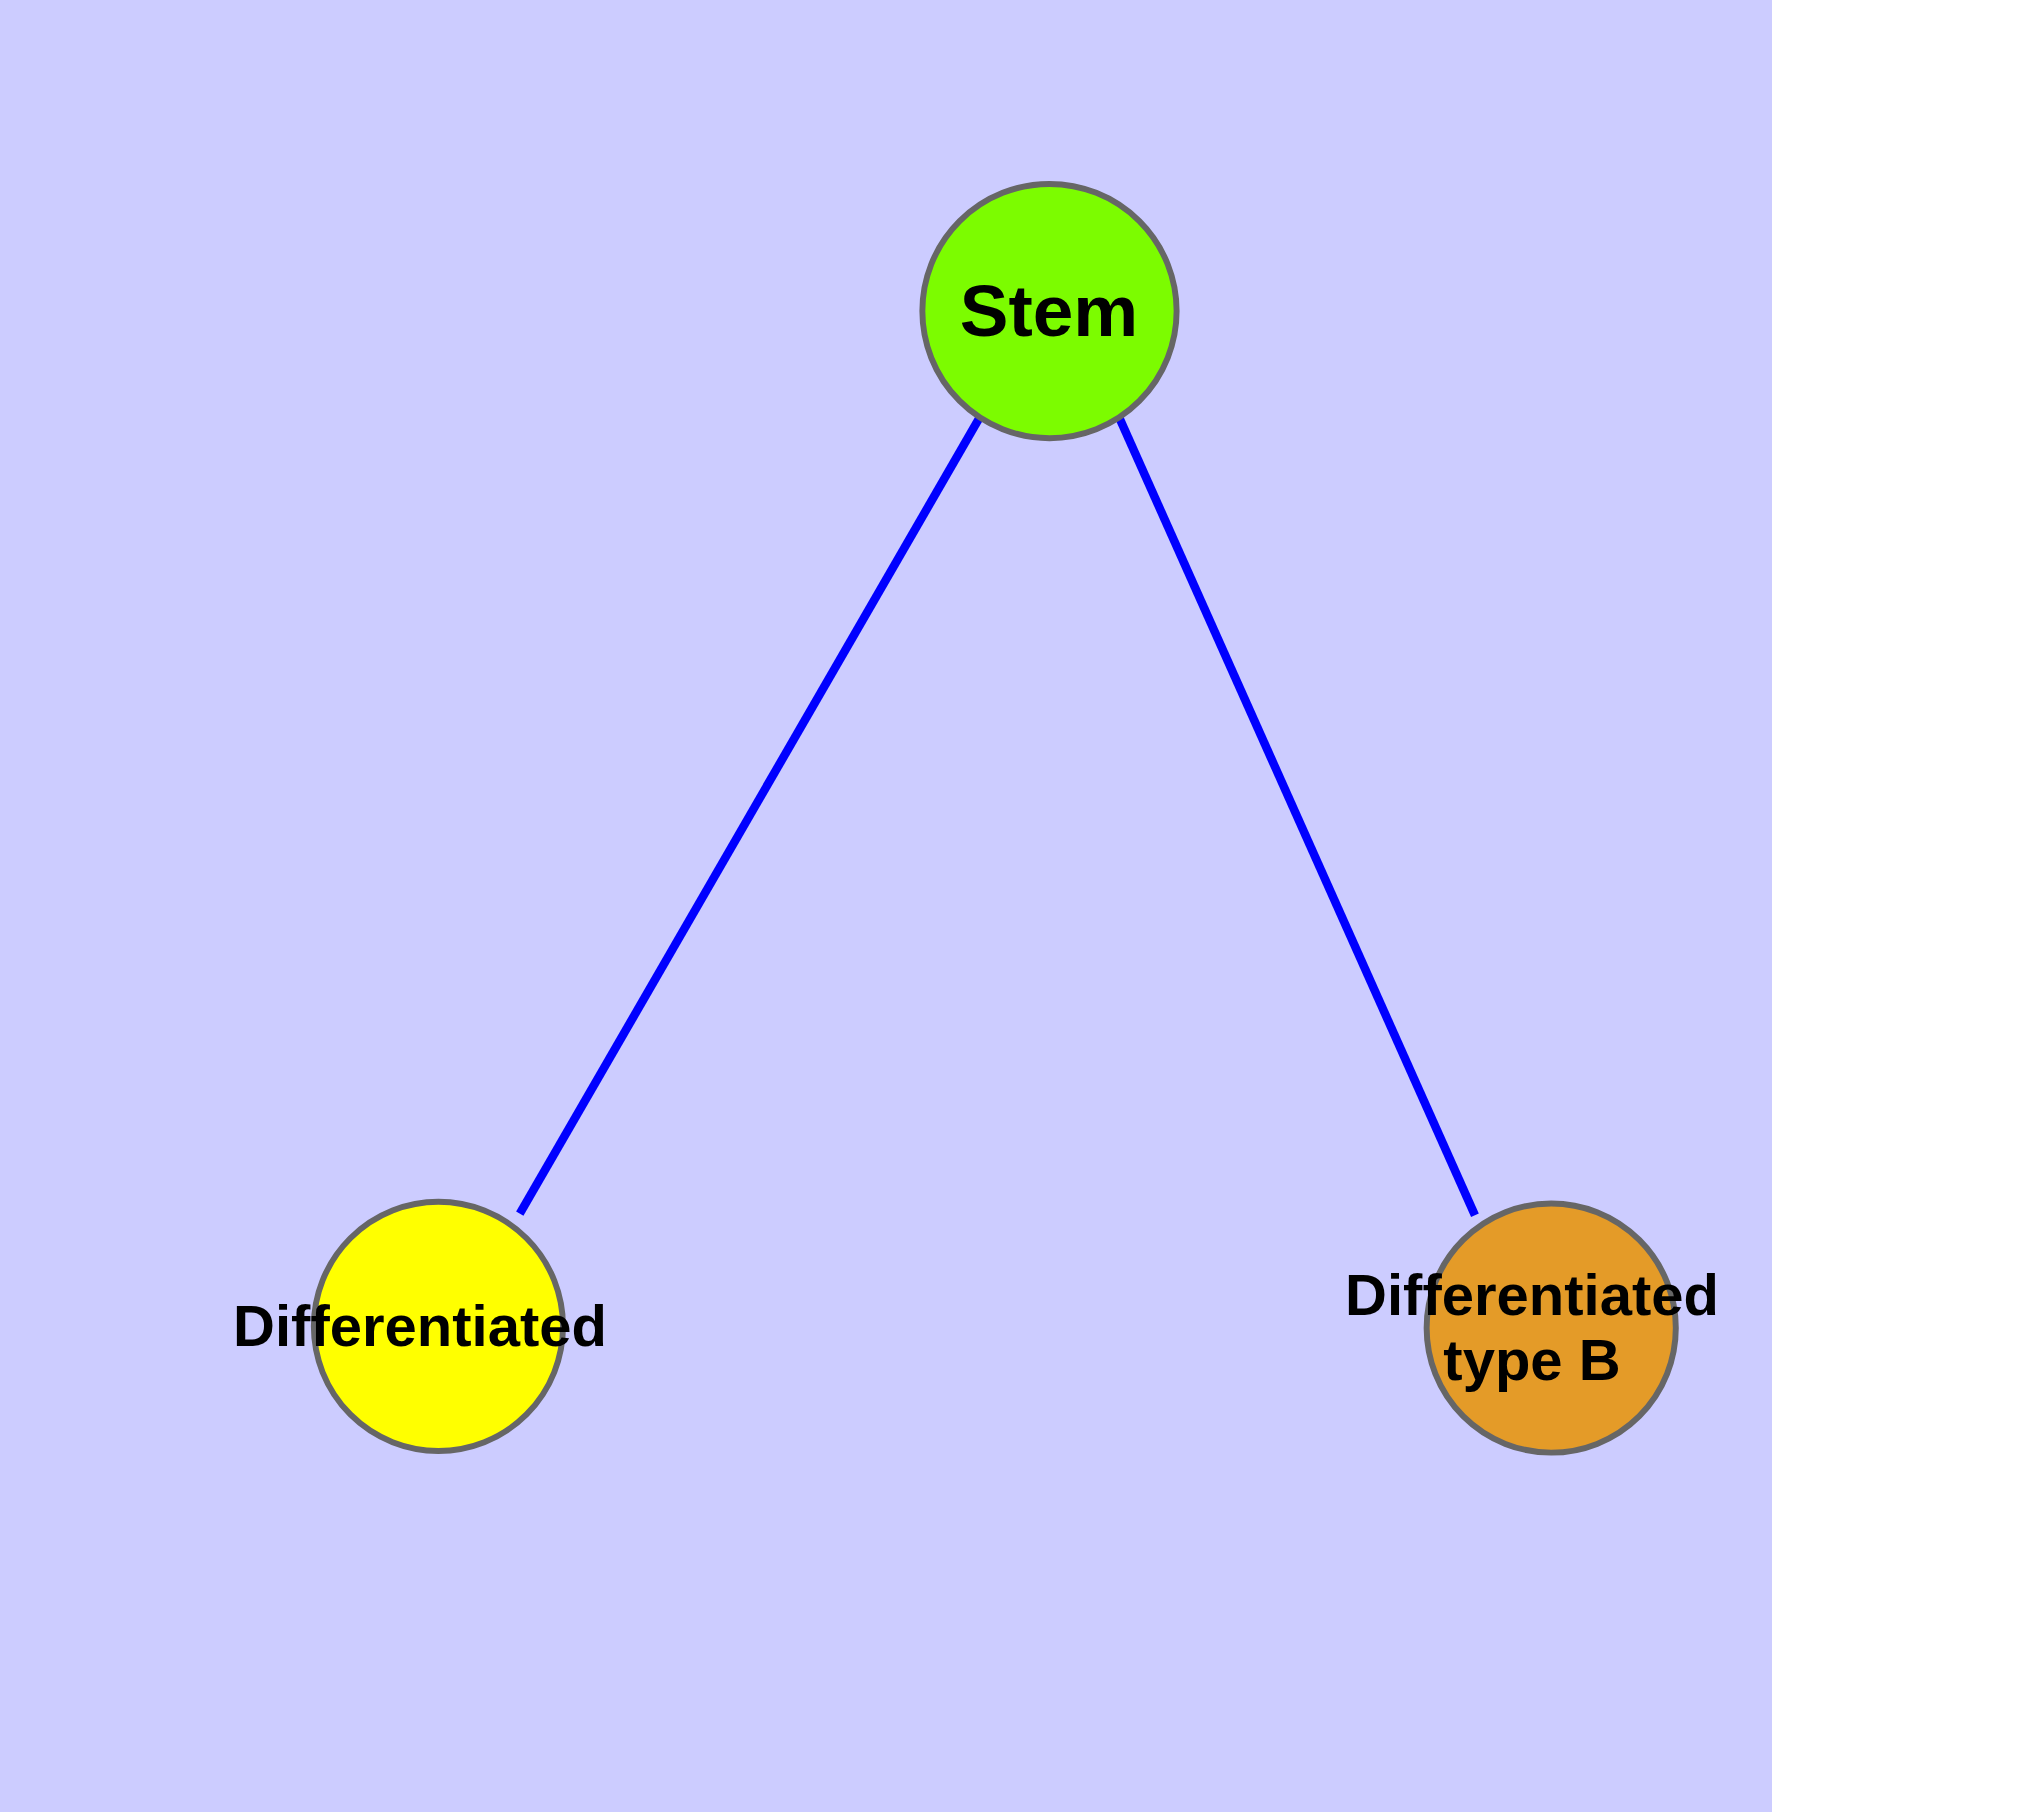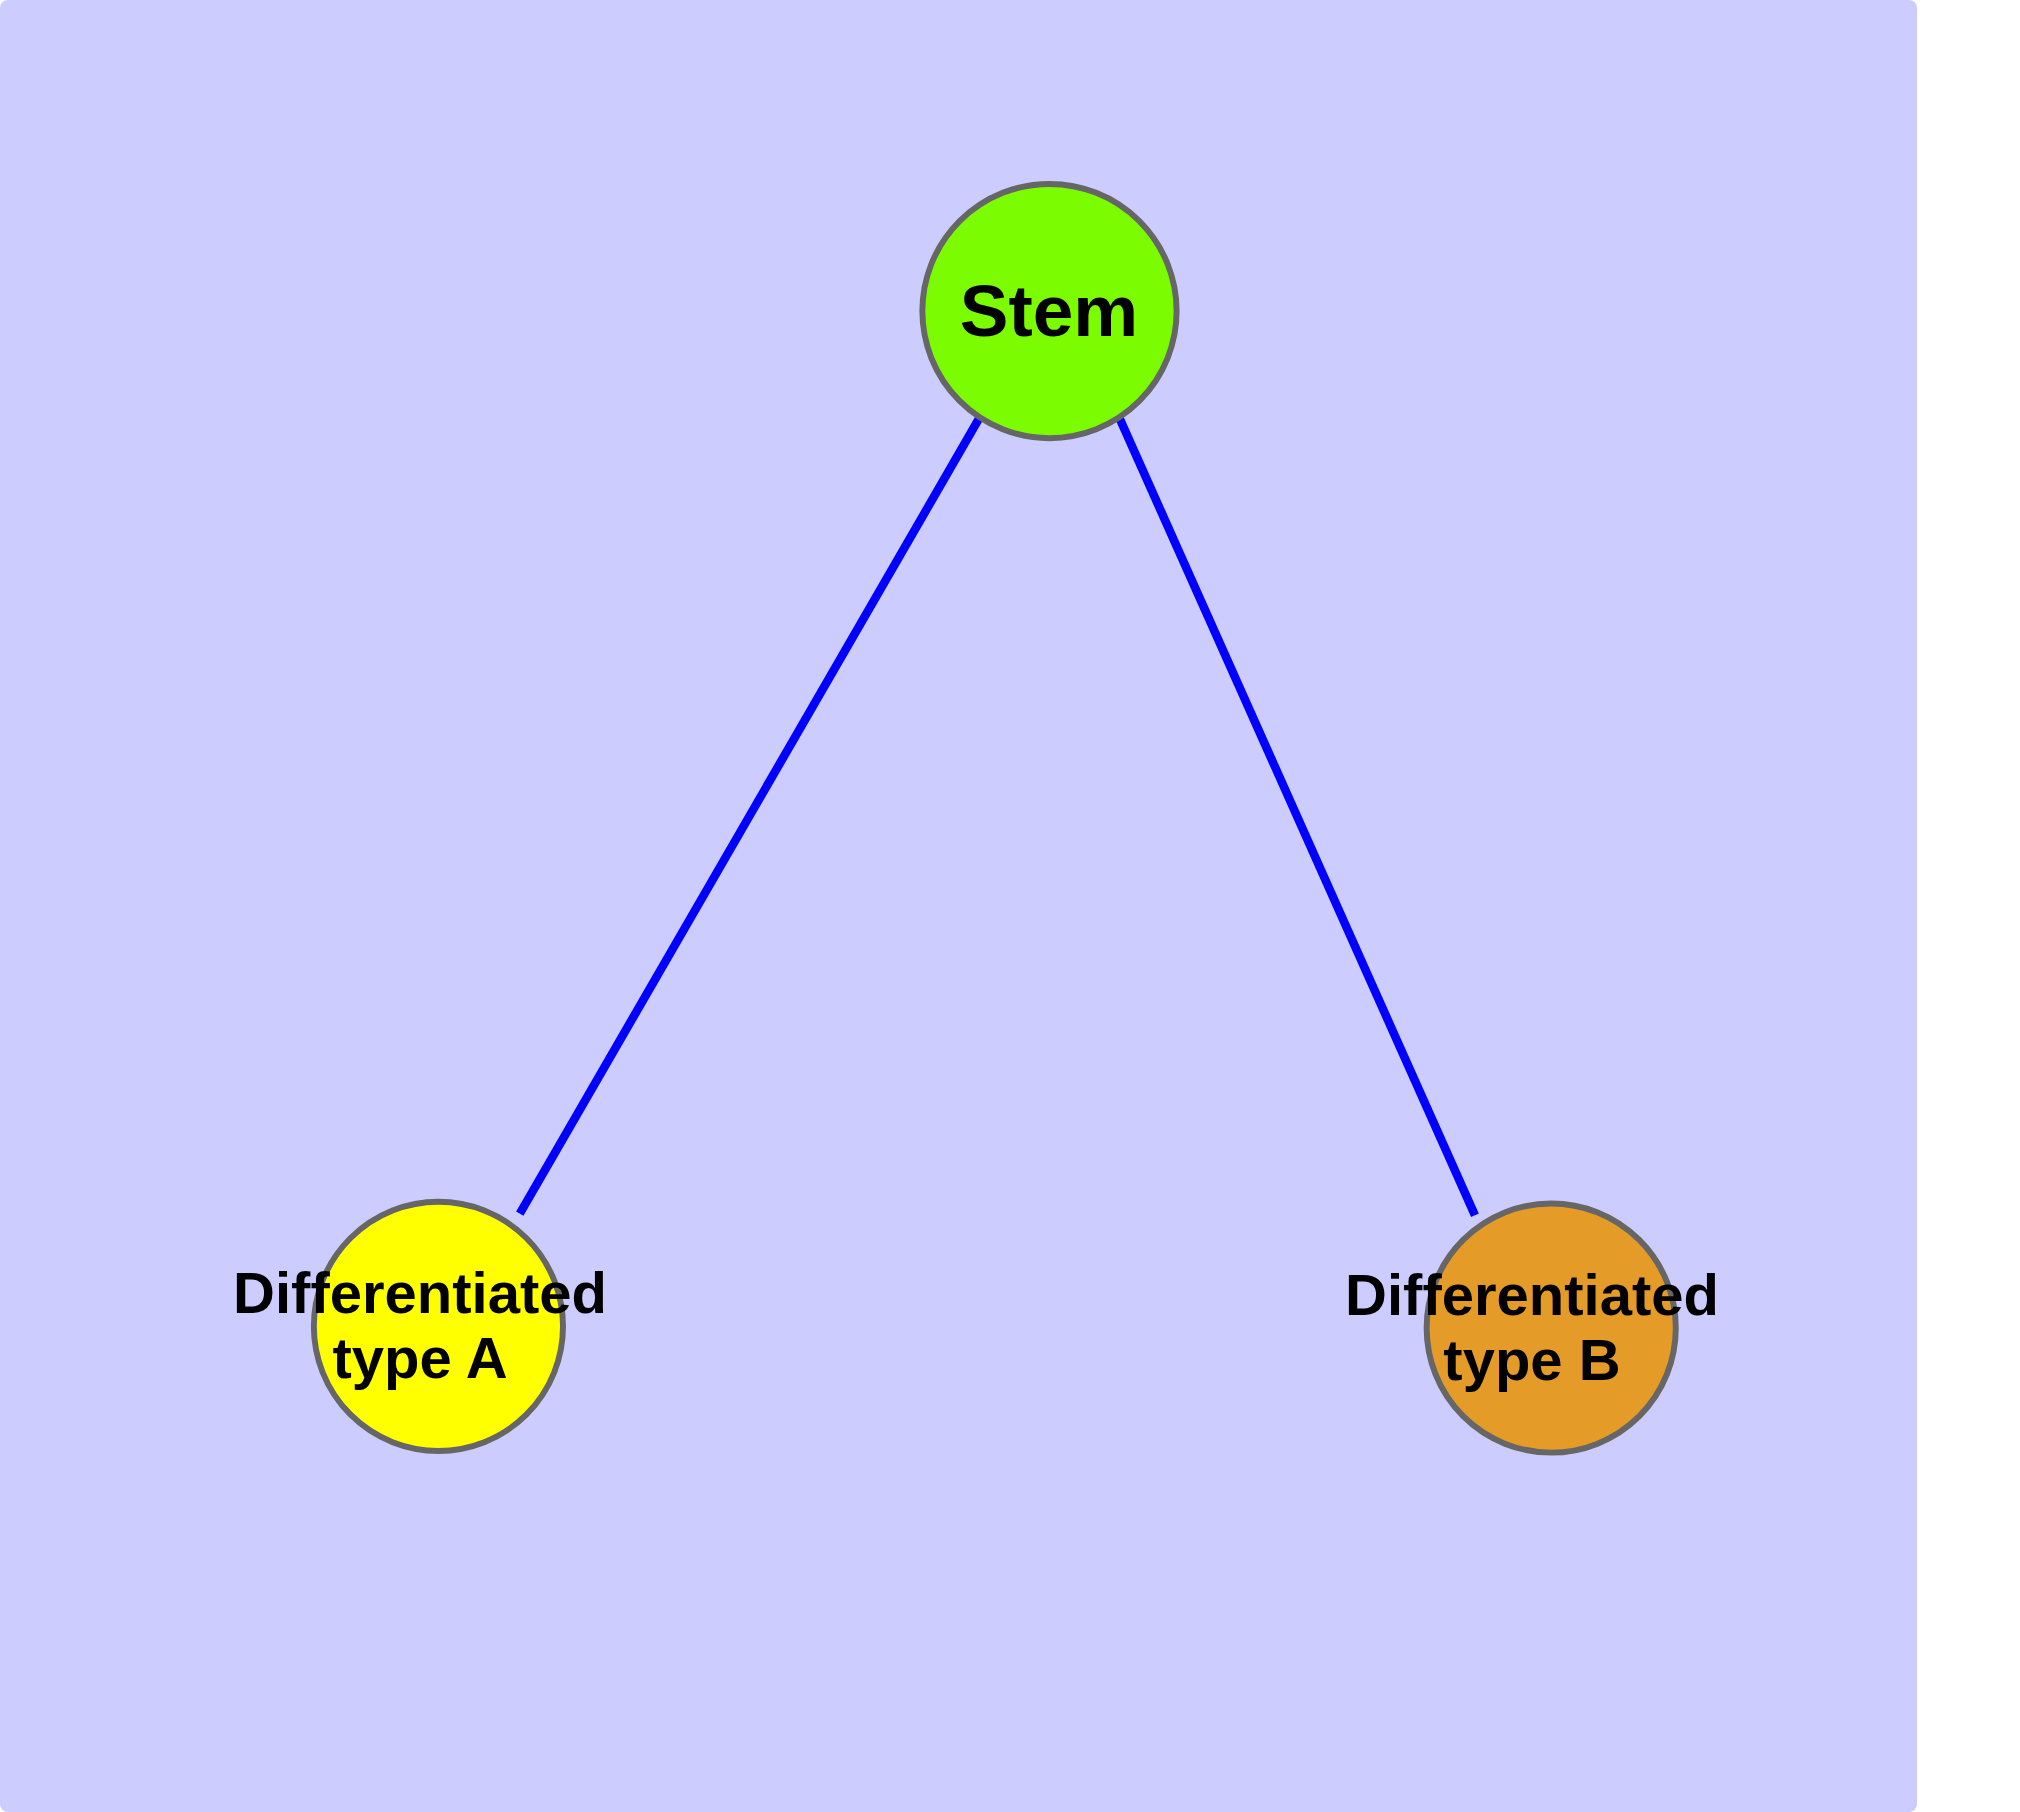--- a/index.html
+++ b/index.html
@@ -47,36 +47,36 @@
   #label-stem {
     font-size: 73px;
   }
   #label-type-a, #label-type-b {
     font-size: 58px;
   }
 </style>
 </head>
 <body>
 
-<div id="canvas" style="width: 1917px; height: 1812px; border-radius: 8px;">
+<div id="canvas" style="width: 1772px; height: 1812px;">
 
   <div id="bg-rect" style="background: rgb(204, 204, 255);"></div>
 
   <svg id="graph-svg" viewBox="0 0 2384 2138">
     <g>
       <line class="edge-line" x1="1156" y1="492" x2="613" y2="1432" stroke="#0000ff" stroke-width="10"></line>
       <line class="edge-line" x1="1320" y1="492" x2="1740" y2="1434" stroke="#0000ff" stroke-width="10"></line>
     </g>
     <g>
       <circle class="node-circle" cx="1238" cy="367" r="150" fill="#7cfc00" stroke="#666666"></circle>
       <circle class="node-circle" cx="517" cy="1565" r="147" fill="#ffff00" stroke="#666666"></circle>
       <circle class="node-circle" cx="1830" cy="1567" r="147" fill="#e49b28" stroke="#666666"></circle>
     </g>
   </svg>
 
   <div class="node-label" id="label-stem" style="left: 1049px; top: 311px; color: rgb(0, 0, 0);">Stem</div>
 
-  <div class="node-label" id="label-type-a" style="left: 420px; top: 1326px; color: rgb(0, 0, 0);"><span>Differentiated</span><br><span>type A</span></div>
+  <div class="node-label" id="label-type-a" style="left: 420px; top: 1326px; color: rgb(0, 0, 0);"><span>Differentiated</span><br></div>
 
   <div class="node-label" id="label-type-b" style="left: 1532px; top: 1328px; color: rgb(0, 0, 0);"><span>Differentiated</span><br><span>type B</span></div>
 
 </div>
 
 
 </body></html>

